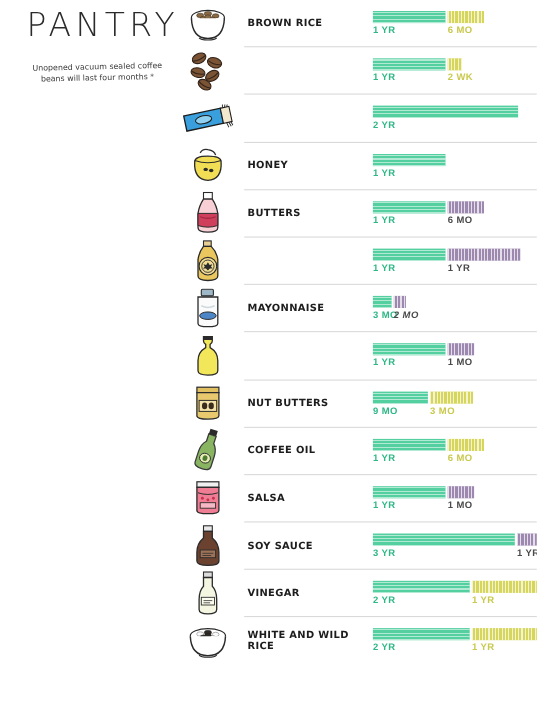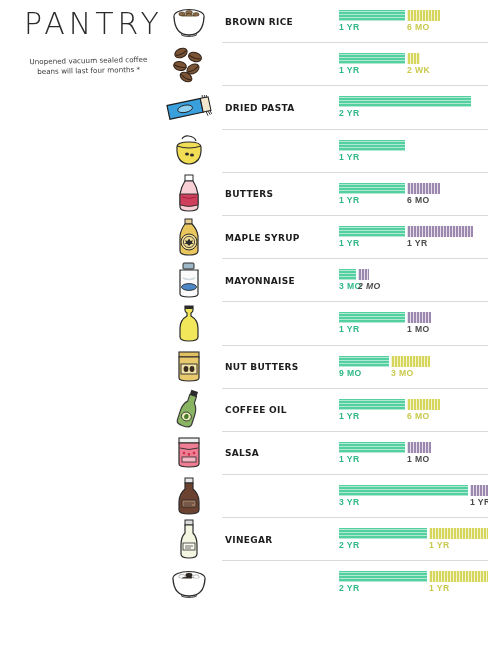--- a/index.html
+++ b/index.html
@@ -175,41 +175,41 @@
         <path d="M40 6 L41 1"></path>
                 <path d="M42 6 L43.4 1.5"></path>
                 <path d="M44 6 L45.6 2"></path>
         <path d="M41 20 L42 24.5"></path>
                 <path d="M43 20 L44.4 24"></path>
                 <path d="M45 20 L46 23.5"></path>
       </g>
     </g>
   </svg>
         </div>
-        <div class="name-cell">
-          <span class="name">DRIED PASTA</span>
-        </div>
         <div class="bars-cell">
           <div class="bar green" style="left: 0px; width: 132px; top: 10px;"></div>
           <div class="vlabel green" style="left: 0px;">2 YR</div>
         </div>
         <div class="sep"></div>
       </div>
       <div class="row">
         <div class="icon-cell">
           <svg width="38" height="36" viewBox="0 0 38 36">
     <path d="M7 14 Q6 30 19 31 Q32 30 31 14 Q31 9 19 9 Q7 9 7 14 Z" fill="#f2de55" stroke="#2b2b2b" stroke-width="1.2"></path>
     <path d="M7 13 Q19 17 31 13" fill="none" stroke="#2b2b2b" stroke-width="1"></path>
     <path d="M12 6 Q14 2 19 3 Q25 4 26 8" fill="none" stroke="#2b2b2b" stroke-width="1.2"></path>
     <g fill="#2b2b2b">
               <ellipse cx="17" cy="21" rx="2" ry="1.5"></ellipse>
               <ellipse cx="22" cy="22" rx="2" ry="1.5"></ellipse>
             </g>
   </svg>
         </div>
+        <div class="name-cell">
+          <span class="name">HONEY</span>
+        </div>
         <div class="bars-cell">
           <div class="bar green" style="left: 0px; width: 66px; top: 10px;"></div>
           <div class="vlabel green" style="left: 0px;">1 YR</div>
         </div>
         <div class="sep"></div>
       </div>
       <div class="row">
         <div class="icon-cell">
           <svg width="34" height="40" viewBox="0 0 34 40">
     <rect x="13" y="1" width="8" height="6" fill="#fff" stroke="#2b2b2b" stroke-width="1"></rect>
@@ -231,23 +231,20 @@
       </div>
       <div class="row">
         <div class="icon-cell">
           <svg width="36" height="40" viewBox="0 0 36 40">
     <rect x="14" y="1" width="7" height="5" fill="#e8cf92" stroke="#2b2b2b" stroke-width="1"></rect>
     <path d="M14 6 Q10 11 9 18 L9 33 Q9 37 18 37 Q27 37 27 33 L27 18 Q26 11 21 6 Z" fill="#e9c75e" stroke="#2b2b2b" stroke-width="1.2"></path>
     <ellipse cx="18" cy="24" rx="8" ry="8" fill="#f2dc94" stroke="#2b2b2b" stroke-width="1"></ellipse>
     <ellipse cx="18" cy="24" rx="5.6" ry="5.6" fill="none" stroke="#2b2b2b" stroke-width=".8"></ellipse>
     <path d="M18 20.5 L19.6 23 L22 22.2 L20.8 24.4 L22.6 26 L19.8 26 L18 28 L16.2 26 L13.4 26 L15.2 24.4 L14 22.2 L16.4 23 Z" fill="#2b2b2b"></path>
   </svg>
-        </div>
-        <div class="name-cell">
-          <span class="name">MAPLE SYRUP</span>
         </div>
         <div class="bars-cell">
           <div class="bar green" style="left: 0px; width: 66px; top: 10px;"></div>
           <div class="vlabel green" style="left: 0px;">1 YR</div>
           <div class="bar purple" style="left: 68px; width: 66px; top: 10px;"></div>
           <div class="vlabel purple" style="left: 68px;">1 YR</div>
         </div>
         <div class="sep"></div>
       </div>
       <div class="row">
@@ -356,20 +353,23 @@
         <div class="sep"></div>
       </div>
       <div class="row">
         <div class="icon-cell">
           <svg width="34" height="40" viewBox="0 0 34 40">
     <rect x="13" y="1" width="8" height="5" fill="#e8e8e8" stroke="#2b2b2b" stroke-width="1"></rect>
     <path d="M13 6 L13 12 Q7 17 7 25 L7 33 Q7 37 17 37 Q27 37 27 33 L27 25 Q27 17 21 12 L21 6 Z" fill="#6b4130" stroke="#2b2b2b" stroke-width="1.2"></path>
     <rect x="10" y="23" width="14" height="7" fill="#9d7258" stroke="#2b2b2b" stroke-width=".8"></rect>
     <path d="M12 26 H22 M12 28 H20" stroke="#2b2b2b" stroke-width=".7"></path>
   </svg>
+        </div>
+        <div class="name-cell">
+          <span class="name">SOY SAUCE</span>
         </div>
         <div class="bars-cell">
           <div class="bar green" style="left: 0px; width: 129px; top: 10px;"></div>
           <div class="vlabel green" style="left: 0px;">3 YR</div>
           <div class="bar purple" style="left: 131px; width: 34px; top: 10px;"></div>
           <div class="vlabel purple" style="left: 131px;">1 YR</div>
         </div>
         <div class="sep"></div>
       </div>
       <div class="row">
@@ -401,20 +401,23 @@
        <ellipse cx="24" cy="8" rx="3.3" ry="2" fill="#2e2a26" stroke="#1a1a1a" stroke-width=".4"></ellipse>
        <ellipse cx="31" cy="9.8" rx="3.1" ry="2" fill="#fafafa" stroke="#777" stroke-width=".5"></ellipse>
        <ellipse cx="20" cy="12.2" rx="3.2" ry="2" fill="#2e2a26" stroke="#1a1a1a" stroke-width=".4"></ellipse>
        <ellipse cx="28" cy="12.6" rx="3" ry="1.9" fill="#fafafa" stroke="#777" stroke-width=".5"></ellipse>
        <ellipse cx="24" cy="10.8" rx="3" ry="1.8" fill="#2e2a26" stroke="#1a1a1a" stroke-width=".4"></ellipse>
             </g>
     <path d="M8 11.5 C8.5 23 14 29 24 29 C34 29 39.5 23 40 11.5" fill="#fff" stroke="#2b2b2b" stroke-width="1.3"></path>
     <path d="M16 28.5 C18 31 30 31 32 28.5" fill="none" stroke="#2b2b2b" stroke-width="1"></path>
   </svg>
         </div>
+        <div class="name-cell">
+          <span class="name">WHITE AND WILD RICE</span>
+        </div>
         <div class="bars-cell">
           <div class="bar green" style="left: 0px; width: 88px; top: 10px;"></div>
           <div class="vlabel green" style="left: 0px;">2 YR</div>
           <div class="bar yellow" style="left: 90px; width: 75px; top: 10px;"></div>
           <div class="vlabel yellow" style="left: 90px;">1 YR</div>
         </div>
       </div>
     </div>
 
 </div>

